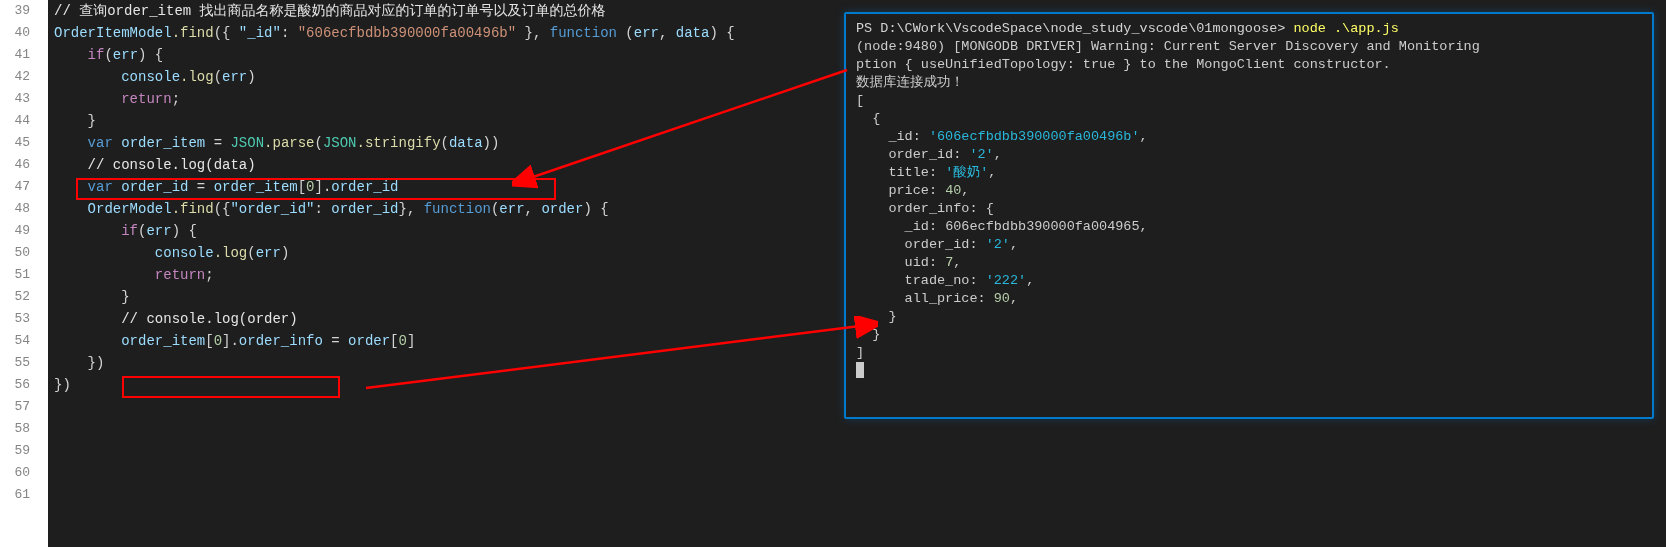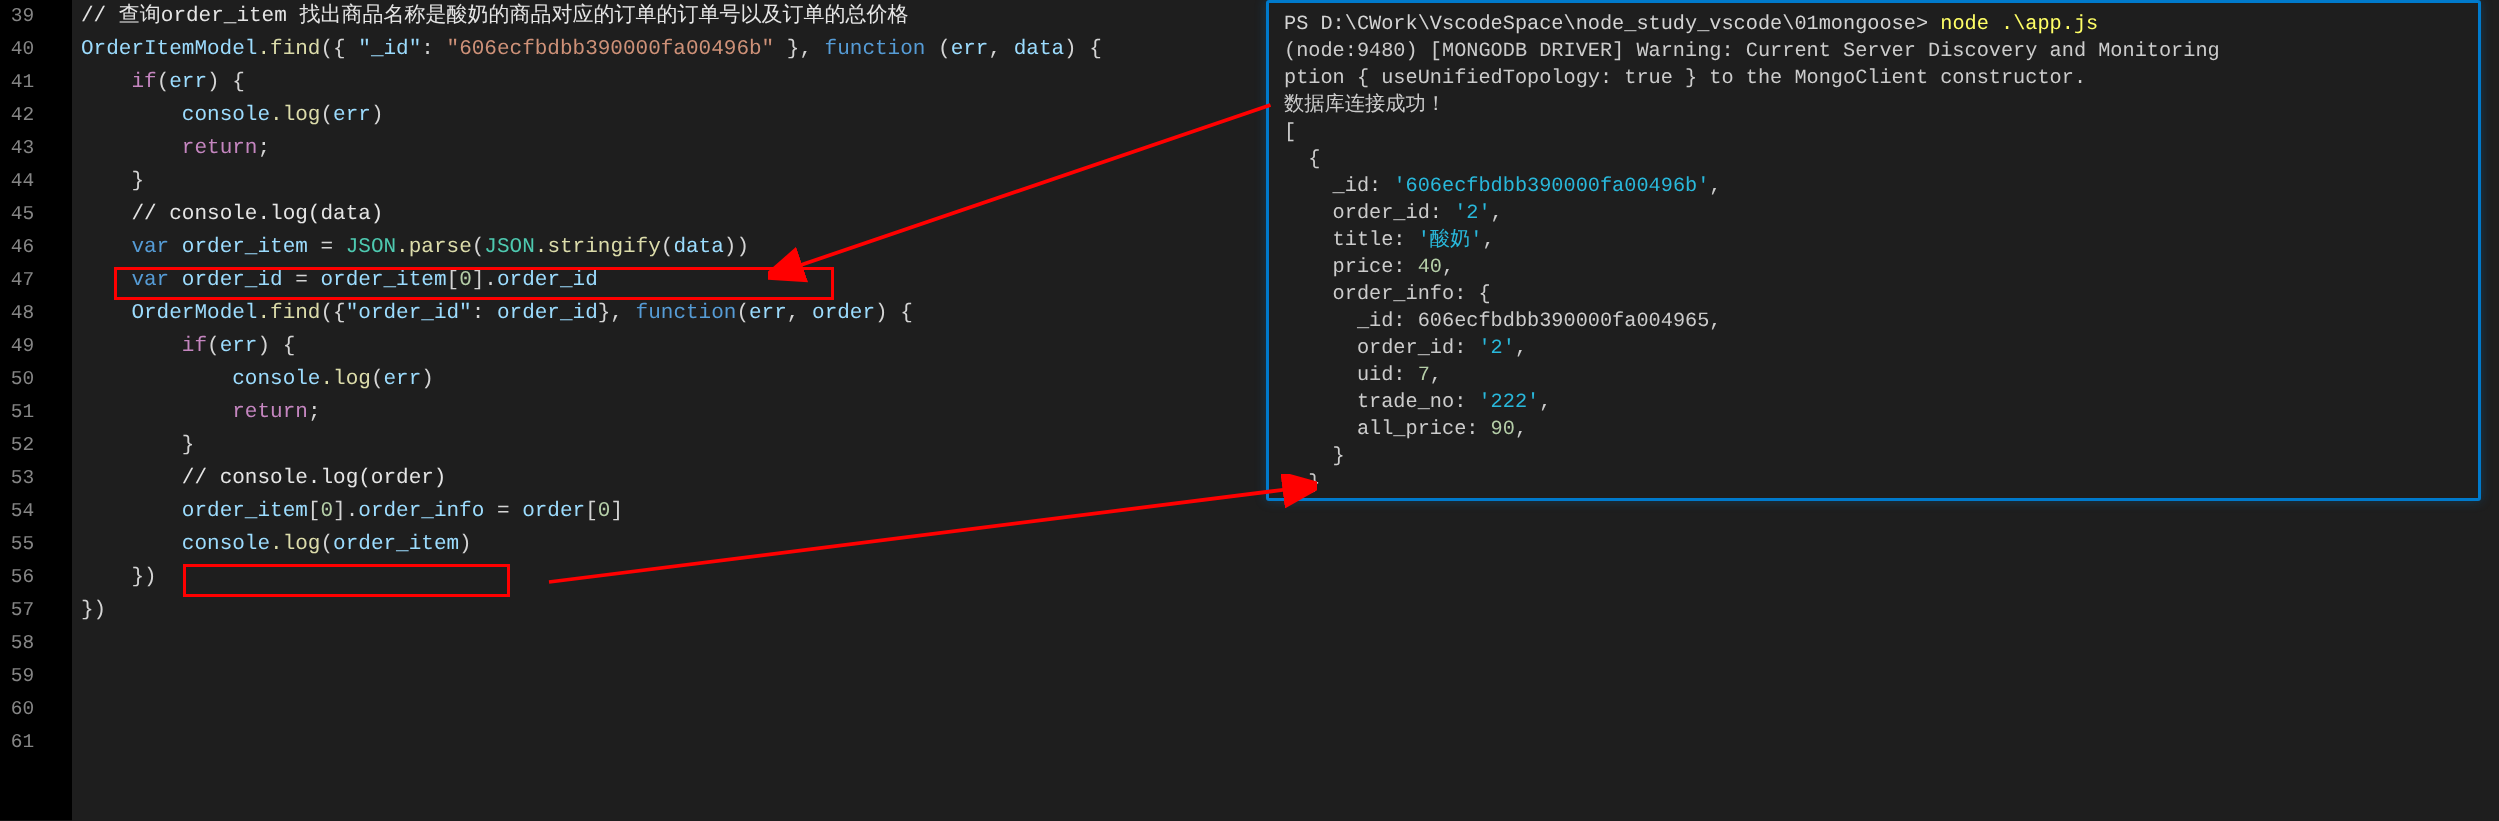--- a/index.html
+++ b/index.html
@@ -16,23 +16,23 @@
       height: 547px;
       overflow: hidden;
       position: relative;
     }
     .editor-area {
       display: flex;
       height: 100%;
     }
     .gutter {
       width: 48px;
-      background: #000000;
+      background: #ffffff;
       padding-top: 0;
-      text-align: center;
+      text-align: right;
       color: #858585;
       user-select: none;
     }
     .gutter .ln {
       height: 22px;
       line-height: 22px;
       padding-right: 18px;
       font-size: 13px;
     }
     .code-content {
@@ -71,23 +71,23 @@
     }
     .box2 {
       left: 122px;
       top: 376px;
       width: 218px;
       height: 22px;
     }
     .terminal-panel {
       position: absolute;
       right: 12px;
-      top: 0;
+      top: 12px;
       width: 810px;
-      height: 334px;
+      height: 407px;
       background: #1e1e1e;
       border: 2px solid #007acc;
       border-radius: 2px;
       padding: 6px 10px;
       overflow: hidden;
       box-shadow: 0 0 8px rgba(0,122,204,0.3);
     }
     .term-line {
       height: 18px;
       line-height: 18px;
@@ -145,31 +145,30 @@
     <div class="ln">61</div>
   </div>
 
   <div class="code-content">
     <div class="code-line"><span class="c-comment">// 查询order_item 找出商品名称是酸奶的商品对应的订单的订单号以及订单的总价格</span></div>
     <div class="code-line"><span class="c-var">OrderItemModel</span><span class="c-func">.find</span><span class="c-op">({ </span><span class="c-prop">"_id"</span><span class="c-op">: </span><span class="c-string">"606ecfbdbb390000fa00496b"</span><span class="c-op"> }, </span><span class="c-keyword">function</span><span class="c-op"> (</span><span class="c-param">err</span><span class="c-op">, </span><span class="c-param">data</span><span class="c-op">) {</span></div>
     <div class="code-line">    <span class="c-return">if</span><span class="c-op">(</span><span class="c-var">err</span><span class="c-op">) {</span></div>
     <div class="code-line">        <span class="c-var">console</span><span class="c-func">.log</span><span class="c-op">(</span><span class="c-var">err</span><span class="c-op">)</span></div>
     <div class="code-line">        <span class="c-return">return</span><span class="c-op">;</span></div>
     <div class="code-line">    <span class="c-op">}</span></div>
+    <div class="code-line">    <span class="c-keyword">var</span><span class="c-var"> order_item</span><span class="c-op"> = </span><span class="c-class">JSON</span><span class="c-func">.parse</span><span class="c-op">(</span><span class="c-class">JSON</span><span class="c-func">.stringify</span><span class="c-op">(</span><span class="c-var">data</span><span class="c-op">))</span></div>
     <div class="code-line">    <span class="c-comment">// console.log(data)</span></div>
-    <div class="code-line">    <span class="c-keyword">var</span><span class="c-var"> order_item</span><span class="c-op"> = </span><span class="c-class">JSON</span><span class="c-func">.parse</span><span class="c-op">(</span><span class="c-class">JSON</span><span class="c-func">.stringify</span><span class="c-op">(</span><span class="c-var">data</span><span class="c-op">))</span></div>
     <div class="code-line">    <span class="c-keyword">var</span><span class="c-var"> order_id</span><span class="c-op"> = </span><span class="c-var">order_item</span><span class="c-op">[</span><span class="c-num">0</span><span class="c-op">].</span><span class="c-var">order_id</span></div>
     <div class="code-line">    <span class="c-var">OrderModel</span><span class="c-func">.find</span><span class="c-op">({</span><span class="c-prop">"order_id"</span><span class="c-op">: </span><span class="c-var">order_id</span><span class="c-op">}, </span><span class="c-keyword">function</span><span class="c-op">(</span><span class="c-param">err</span><span class="c-op">, </span><span class="c-param">order</span><span class="c-op">) {</span></div>
     <div class="code-line">        <span class="c-return">if</span><span class="c-op">(</span><span class="c-var">err</span><span class="c-op">) {</span></div>
     <div class="code-line">            <span class="c-var">console</span><span class="c-func">.log</span><span class="c-op">(</span><span class="c-var">err</span><span class="c-op">)</span></div>
     <div class="code-line">            <span class="c-return">return</span><span class="c-op">;</span></div>
     <div class="code-line">        <span class="c-op">}</span></div>
     <div class="code-line">        <span class="c-comment">// console.log(order)</span></div>
     <div class="code-line">        <span class="c-var">order_item</span><span class="c-op">[</span><span class="c-num">0</span><span class="c-op">].</span><span class="c-var">order_info</span><span class="c-op"> = </span><span class="c-var">order</span><span class="c-op">[</span><span class="c-num">0</span><span class="c-op">]</span></div>
-    <div class="code-line">        <span class="c-var">console</span><span class="c-func">.log</span><span class="c-op">(</span><span class="c-var">order_item</span><span class="c-op">)</span></div>
     <div class="code-line">    <span class="c-op">})</span></div>
     <div class="code-line"><span class="c-op">})</span></div>
     <div class="code-line"></div>
     <div class="code-line"></div>
     <div class="code-line"></div>
   </div>
 </div>
 
 <div class="highlight-box box1"></div>
 <div class="highlight-box box2"></div>

